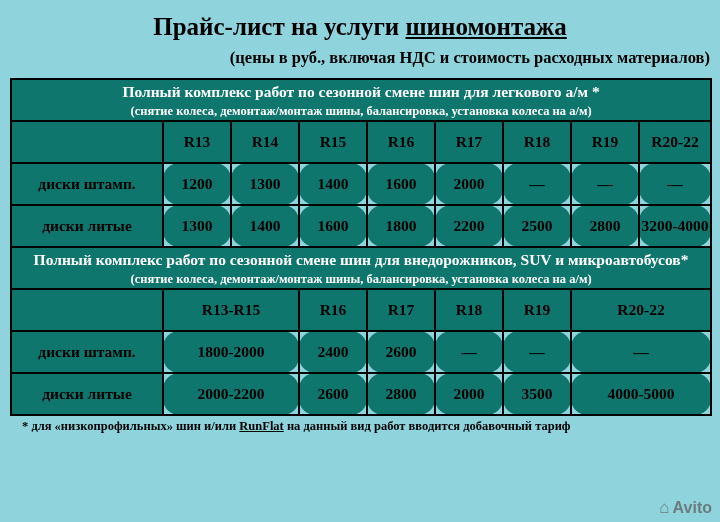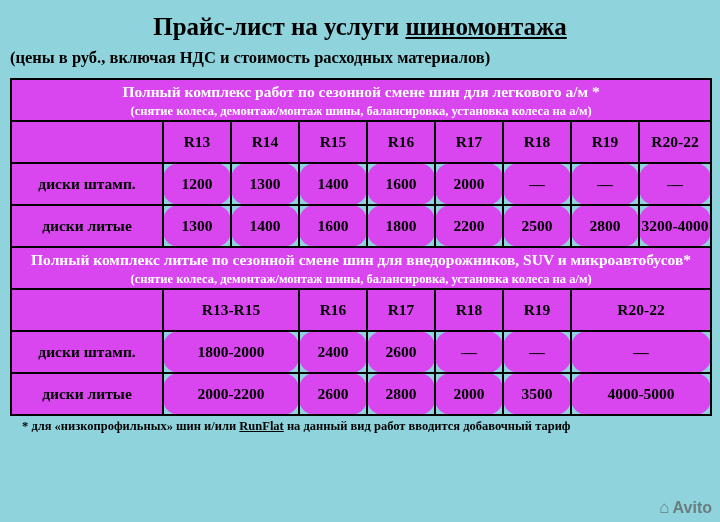--- a/index.html
+++ b/index.html
@@ -26,38 +26,38 @@
     font-size: 25px;
     font-weight: bold;
     letter-spacing: 0px;
     line-height: 30px;
     margin-top: 4px;
   }
   .title .u {
     text-decoration: underline;
   }
   .subtitle {
-    text-align: left;
+    text-align: right;
     font-size: 16.5px;
     font-weight: bold;
     margin-top: 6px;
     margin-bottom: 10px;
   }
   table.price {
     border-collapse: collapse;
     width: 700px;
     table-layout: fixed;
   }
   table.price td {
     border: 2px solid #000;
     text-align: center;
     vertical-align: middle;
     font-weight: bold;
     font-size: 15.5px;
-    background: #d946ef;
+    background: #0f766e;
     padding: 0;
     height: 40px;
   }
   td.bandmain {
     background: #000;
     color: #fff;
     border: 2px solid #000;
     font-size: 16.5px;
     font-weight: bold;
     padding: 5px 6px 2px 6px;
@@ -180,21 +180,21 @@
       <td class="val">1600</td>
       <td class="val">1800</td>
       <td class="val">2200</td>
       <td class="val">2500</td>
       <td class="val">2800</td>
       <td class="val">3200-4000</td>
     </tr>
 
     <tr>
       <td class="bandmain" colspan="9">
-        <span>Полный комплекс литые по сезонной смене шин для внедорожников, SUV и микроавтобусов*</span>
+        <span>Полный комплекс работ по сезонной смене шин для внедорожников, SUV и микроавтобусов*</span>
         <span class="sub">(снятие колеса, демонтаж/монтаж шины, балансировка, установка колеса на а/м)</span>
       </td>
     </tr>
 
     <tr>
       <td class="hdr"></td>
       <td class="hdr" colspan="2">R13-R15</td>
       <td class="hdr">R16</td>
       <td class="hdr">R17</td>
       <td class="hdr">R18</td>

